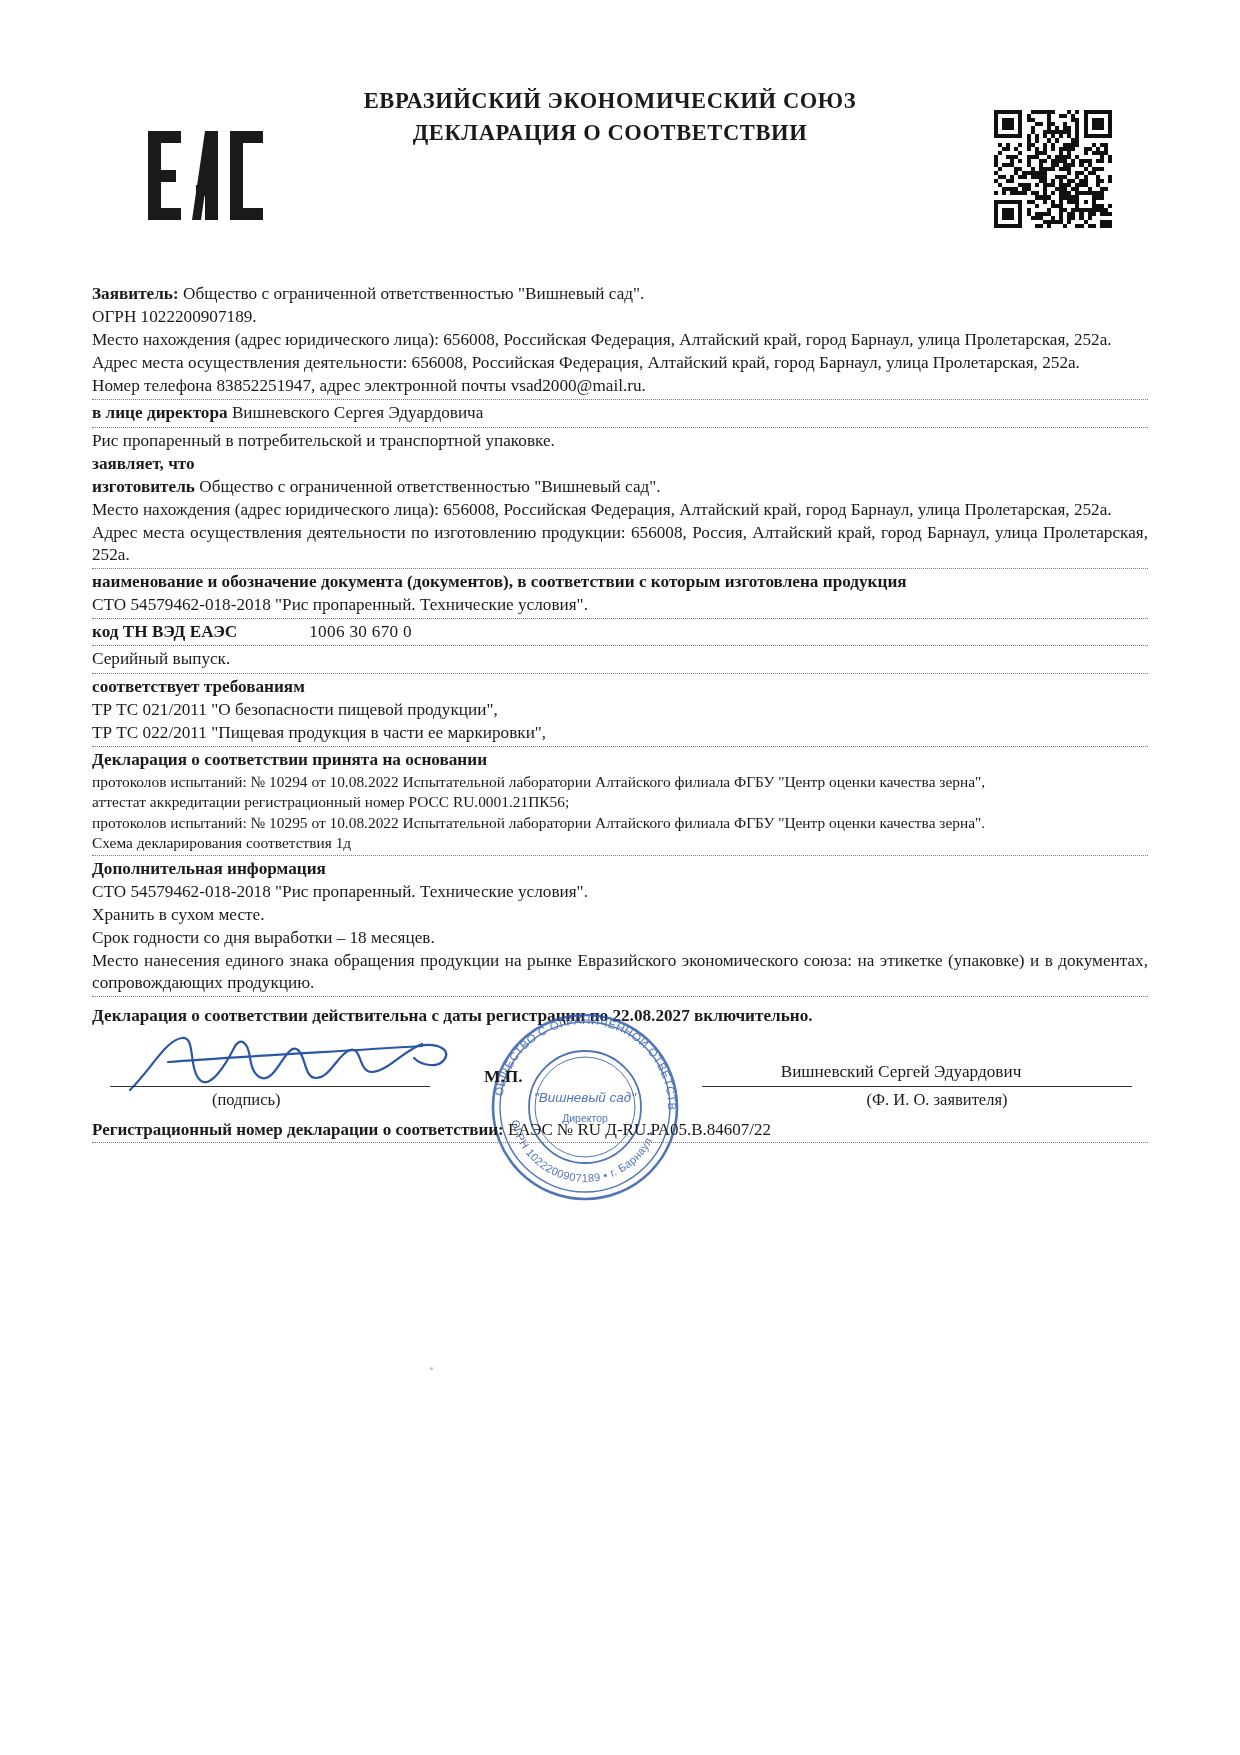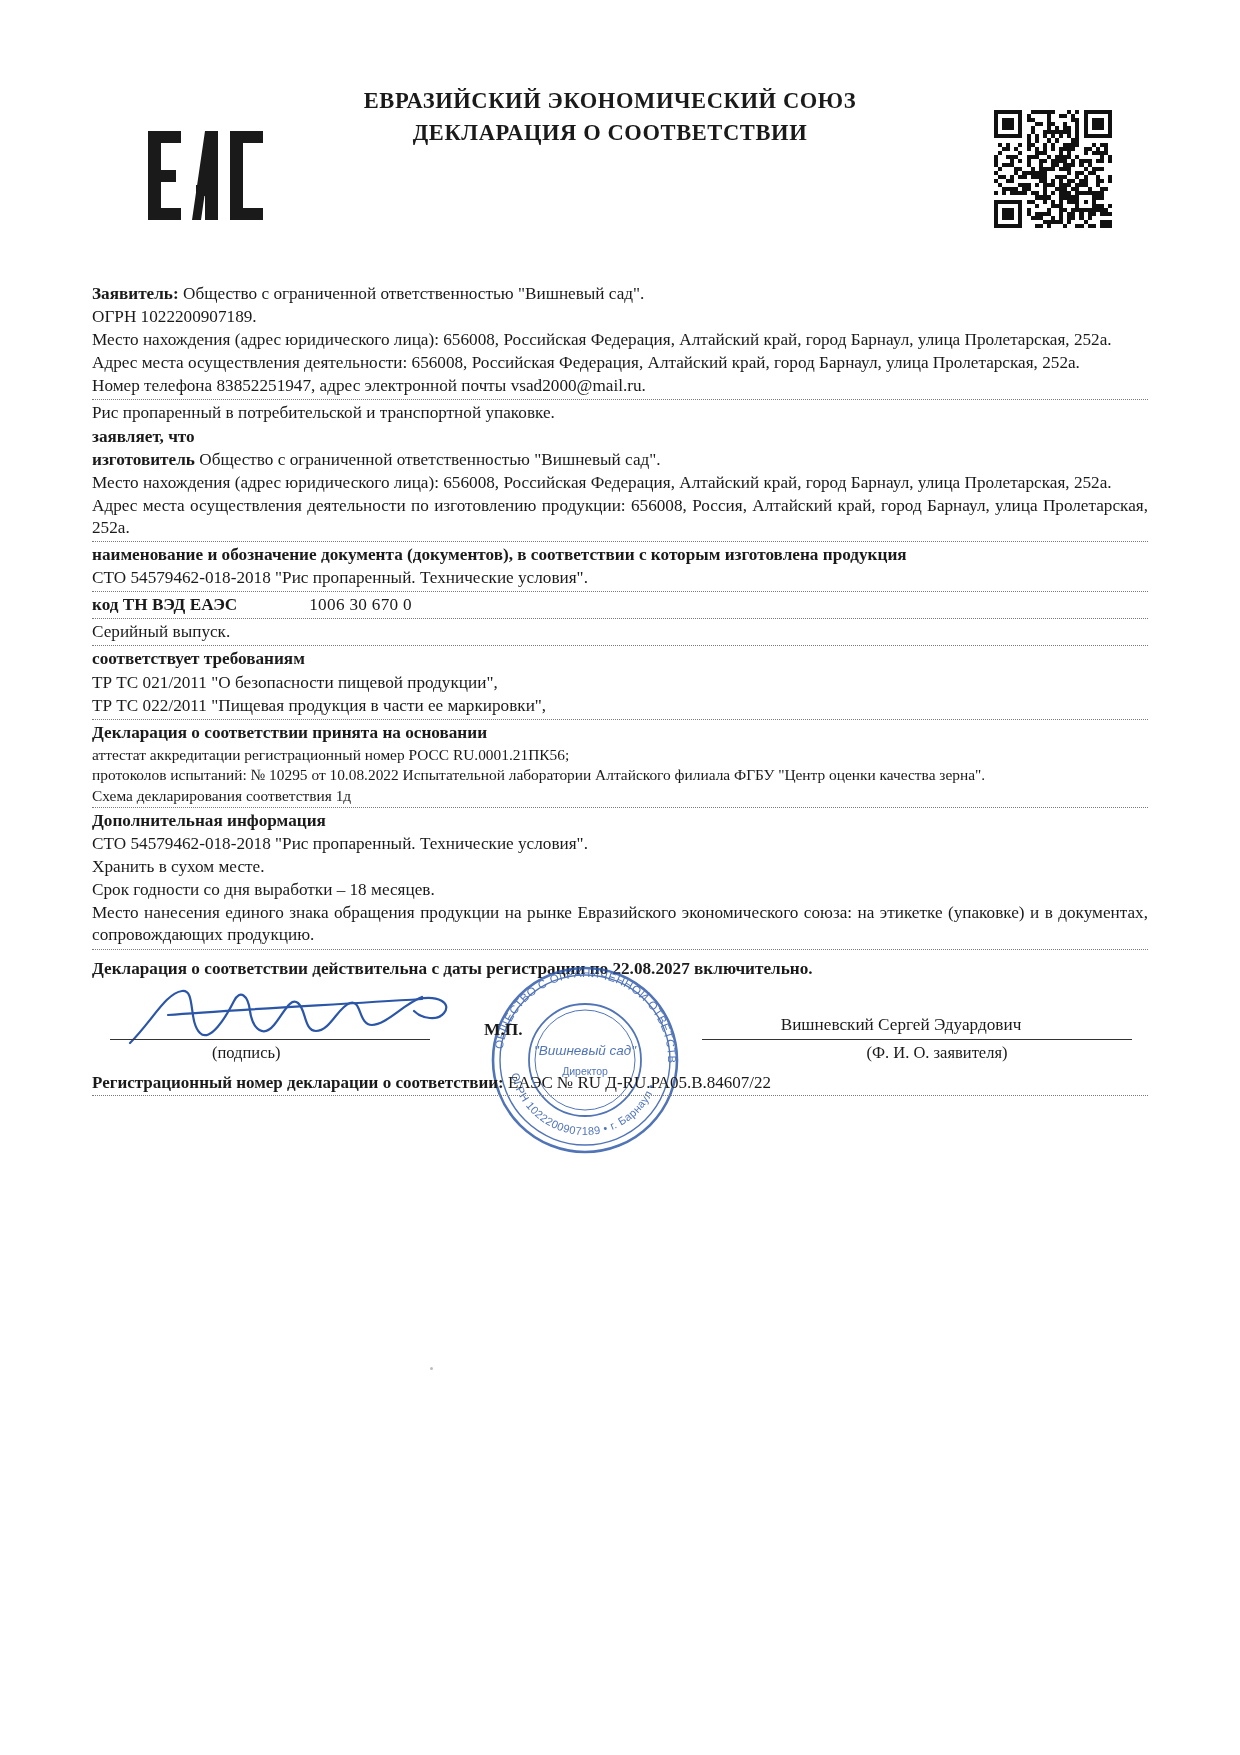--- a/index.html
+++ b/index.html
@@ -235,20 +235,24 @@
     </div>
 
     <div class="row nj">ОГРН 1022200907189.</div>
 
     <div class="row">Место нахождения (адрес юридического лица): 656008, Российская Федерация, Алтайский край, город Барнаул, улица Пролетарская, 252а.</div>
 
     <div class="row">Адрес места осуществления деятельности: 656008, Российская Федерация, Алтайский край, город Барнаул, улица Пролетарская, 252а.</div>
 
     <div class="row nj dotline">Номер телефона 83852251947, адрес электронной почты vsad2000@mail.ru.</div>
 
+    <div class="row nj dotline">
+      <span class="b">в лице директора</span>
+      <span>Вишневского Сергея Эдуардовича</span>
+    </div>
 
     <div class="row nj">Рис пропаренный в потребительской и транспортной упаковке.</div>
 
     <div class="row nj b">заявляет, что</div>
 
     <div class="row nj">
       <span class="b">изготовитель</span>
       <span>Общество с ограниченной ответственностью "Вишневый сад".</span>
     </div>
 
@@ -267,20 +271,21 @@
 
     <div class="row nj dotline">Серийный выпуск.</div>
 
     <div class="row nj b">соответствует требованиям</div>
 
     <div class="row nj">ТР ТС 021/2011 "О безопасности пищевой продукции",</div>
     <div class="row nj dotline">ТР ТС 022/2011 "Пищевая продукция в части ее маркировки",</div>
 
     <div class="row nj b">Декларация о соответствии принята на основании</div>
 
+    <div class="row small">протоколов испытаний: № 10294 от 10.08.2022 Испытательной лаборатории Алтайского филиала ФГБУ "Центр оценки качества зерна",</div>
     <div class="row small nj">аттестат аккредитации регистрационный номер РОСС RU.0001.21ПК56;</div>
     <div class="row small">протоколов испытаний: № 10295 от 10.08.2022 Испытательной лаборатории Алтайского филиала ФГБУ "Центр оценки качества зерна".</div>
     <div class="row small nj dotline">Схема декларирования соответствия 1д</div>
 
     <div class="row nj b">Дополнительная информация</div>
 
     <div class="row nj">СТО 54579462-018-2018 "Рис пропаренный. Технические условия".</div>
     <div class="row nj">Хранить в сухом месте.</div>
     <div class="row nj">Срок годности со дня выработки – 18 месяцев.</div>
     <div class="row dotline">Место нанесения единого знака обращения продукции на рынке Евразийского экономического союза: на этикетке (упаковке) и в документах, сопровождающих продукцию.</div>

